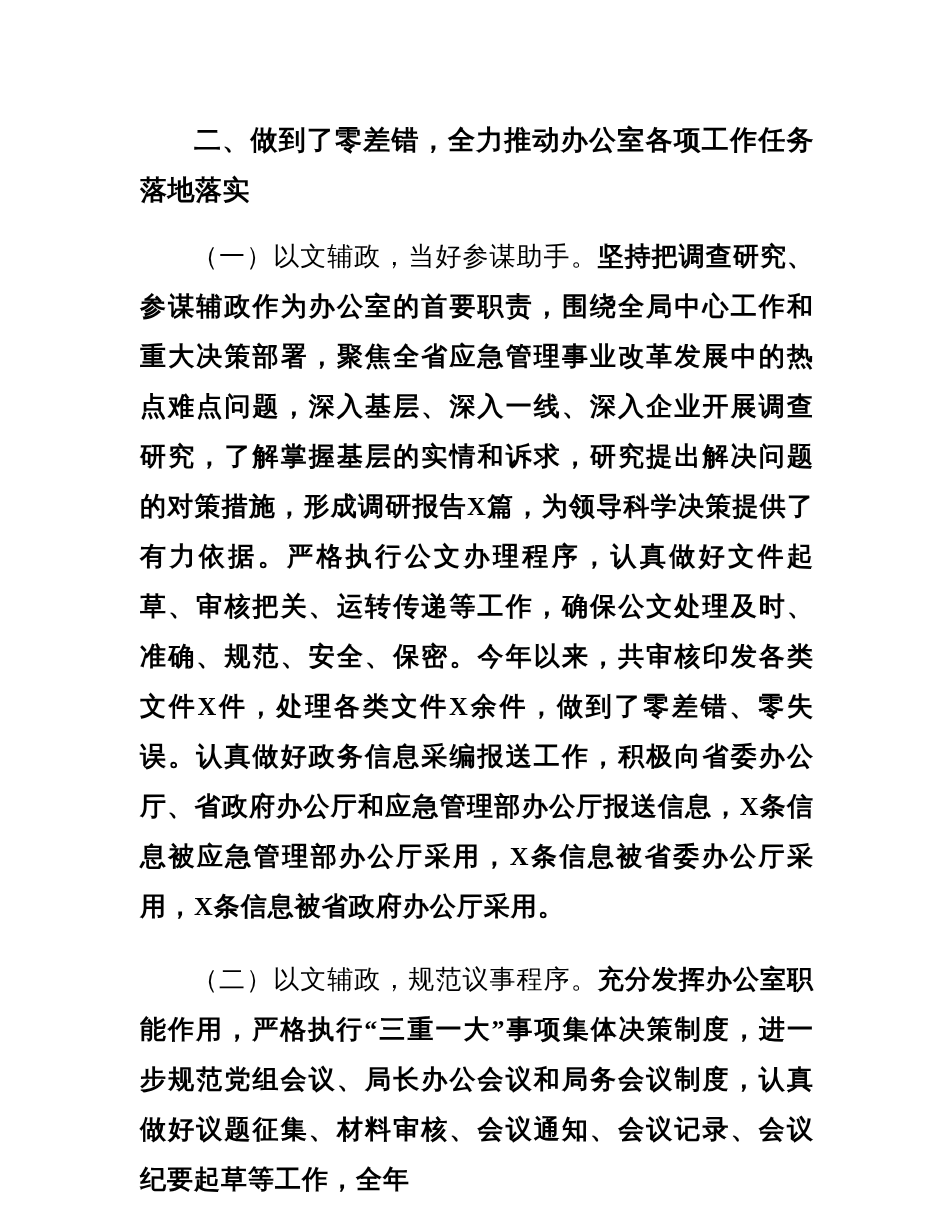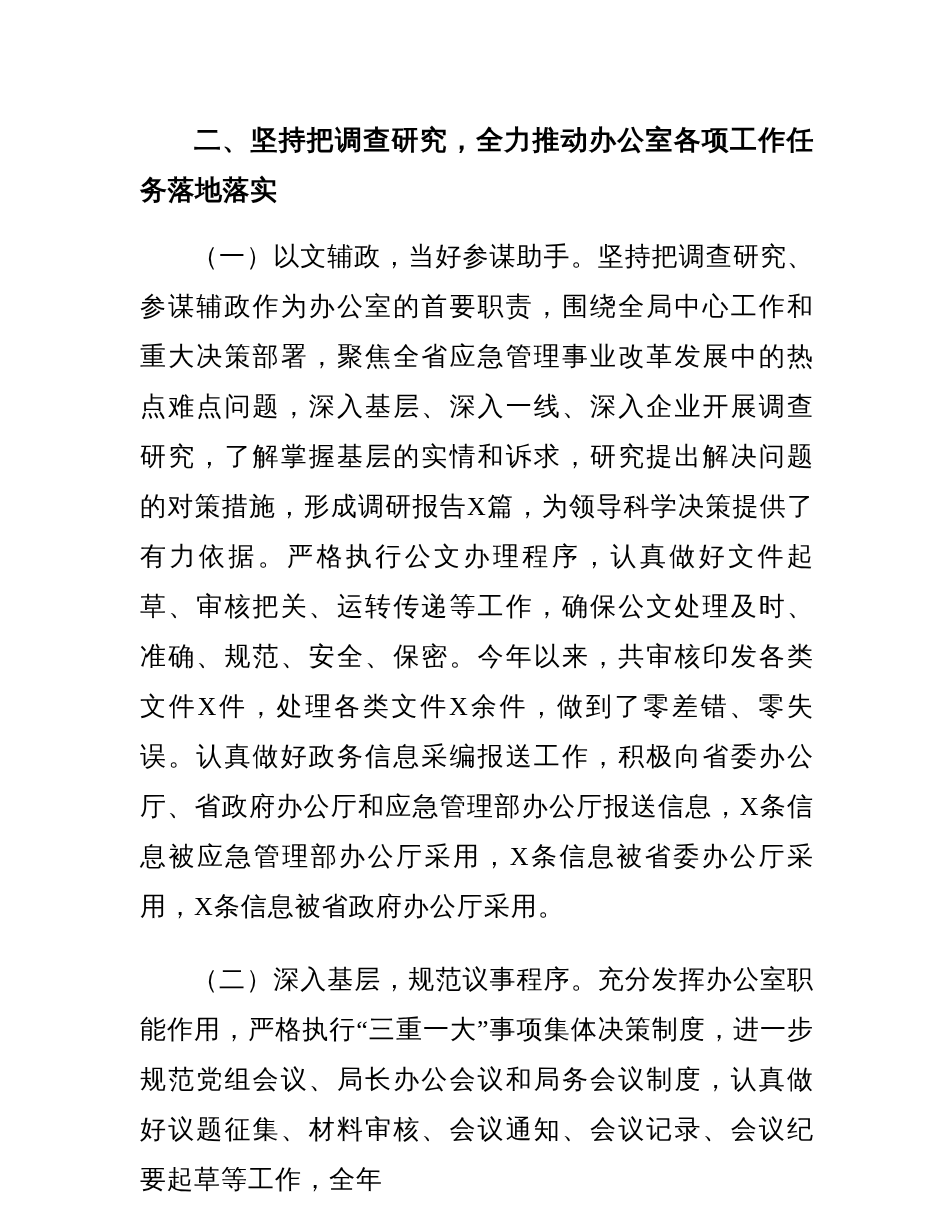--- a/index.html
+++ b/index.html
@@ -37,25 +37,25 @@
       letter-spacing: 1px;
       text-align: justify;
       text-indent: 2em;
       margin: 0 0 22px 0;
     }
     .para .lead {
       font-family: "Liberation Sans", "DejaVu Sans", sans-serif;
       font-weight: 400;
     }
     .para .body-text {
-      font-weight: 400;
+      font-weight: 700;
     }
   </style>
 </head>
 <body>
 
 <div class="page">
-  <h2 class="heading">二、坚持把调查研究，全力推动办公室各项工作任务落地落实</h2>
+  <h2 class="heading">二、做到了零差错，全力推动办公室各项工作任务落地落实</h2>
 
   <p class="para"><span class="lead">（一）以文辅政，当好参谋助手。</span><span class="body-text">坚持把调查研究、参谋辅政作为办公室的首要职责，围绕全局中心工作和重大决策部署，聚焦全省应急管理事业改革发展中的热点难点问题，深入基层、深入一线、深入企业开展调查研究，了解掌握基层的实情和诉求，研究提出解决问题的对策措施，形成调研报告X篇，为领导科学决策提供了有力依据。严格执行公文办理程序，认真做好文件起草、审核把关、运转传递等工作，确保公文处理及时、准确、规范、安全、保密。今年以来，共审核印发各类文件X件，处理各类文件X余件，做到了零差错、零失误。认真做好政务信息采编报送工作，积极向省委办公厅、省政府办公厅和应急管理部办公厅报送信息，X条信息被应急管理部办公厅采用，X条信息被省委办公厅采用，X条信息被省政府办公厅采用。</span></p>
 
-  <p class="para"><span class="lead">（二）深入基层，规范议事程序。</span><span class="body-text">充分发挥办公室职能作用，严格执行“三重一大”事项集体决策制度，进一步规范党组会议、局长办公会议和局务会议制度，认真做好议题征集、材料审核、会议通知、会议记录、会议纪要起草等工作，全年</span></p>
+  <p class="para"><span class="lead">（二）以文辅政，规范议事程序。</span><span class="body-text">充分发挥办公室职能作用，严格执行“三重一大”事项集体决策制度，进一步规范党组会议、局长办公会议和局务会议制度，认真做好议题征集、材料审核、会议通知、会议记录、会议纪要起草等工作，全年</span></p>
 </div>
 
 </body></html>

